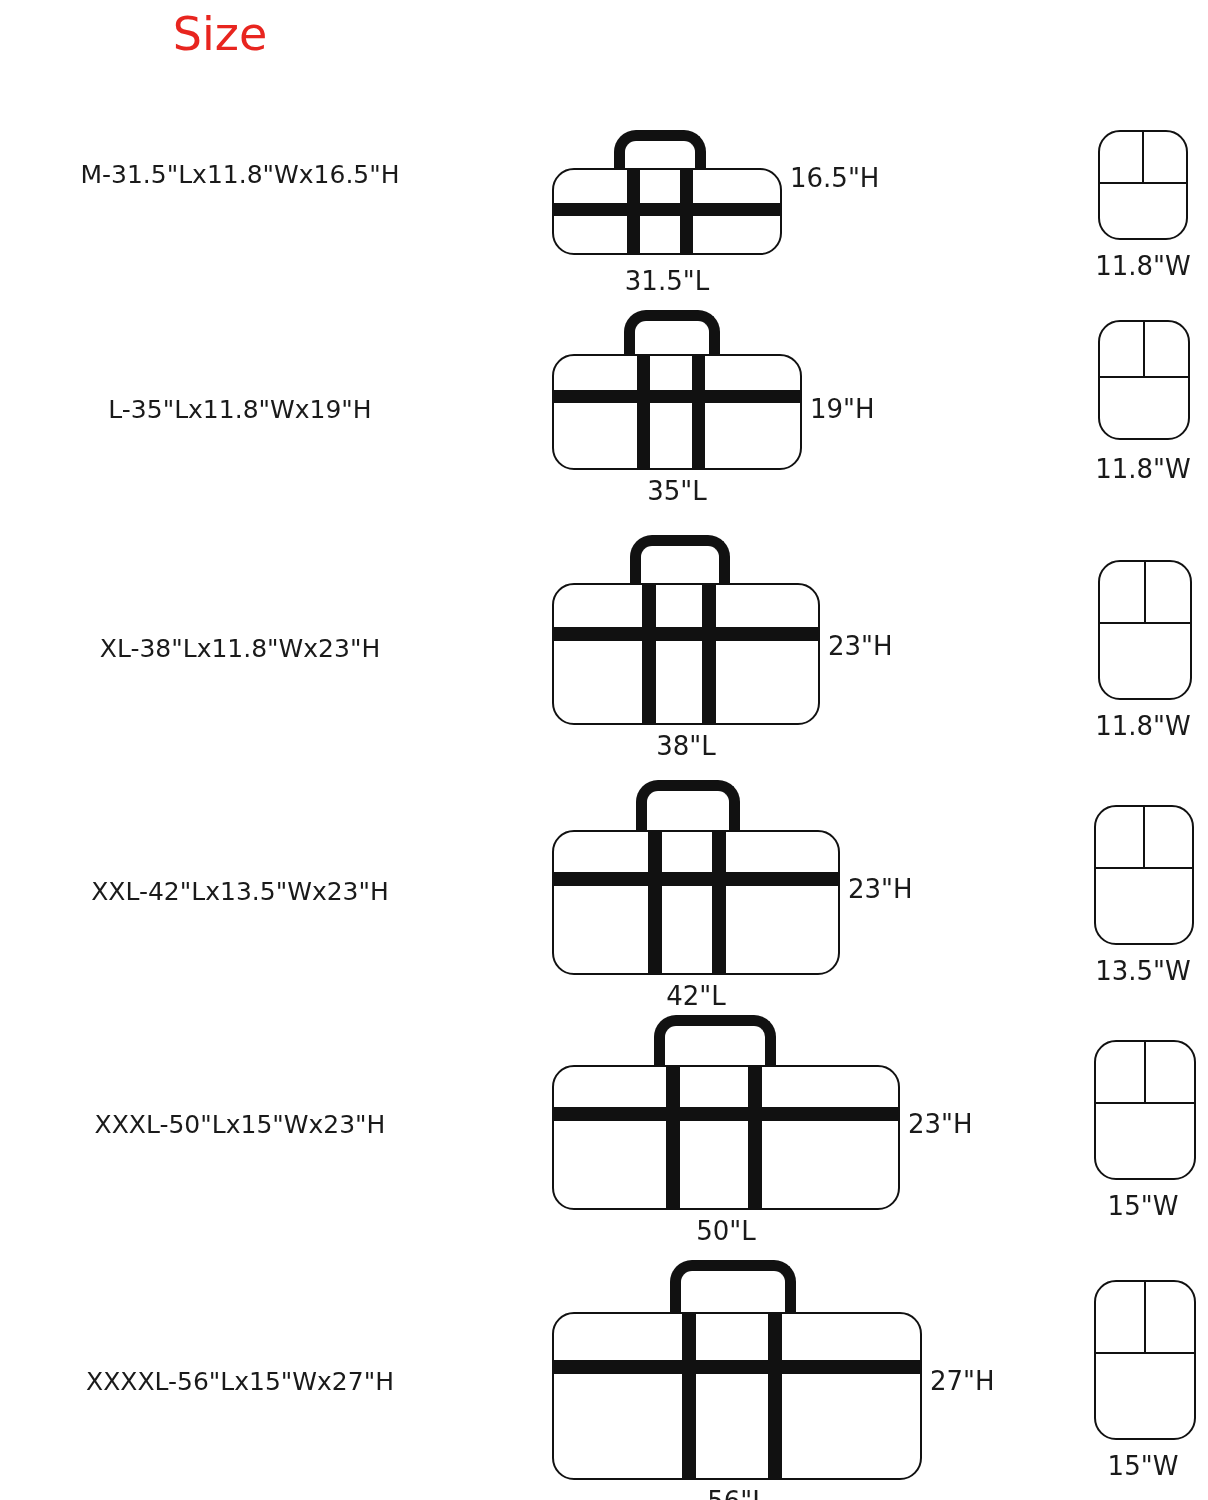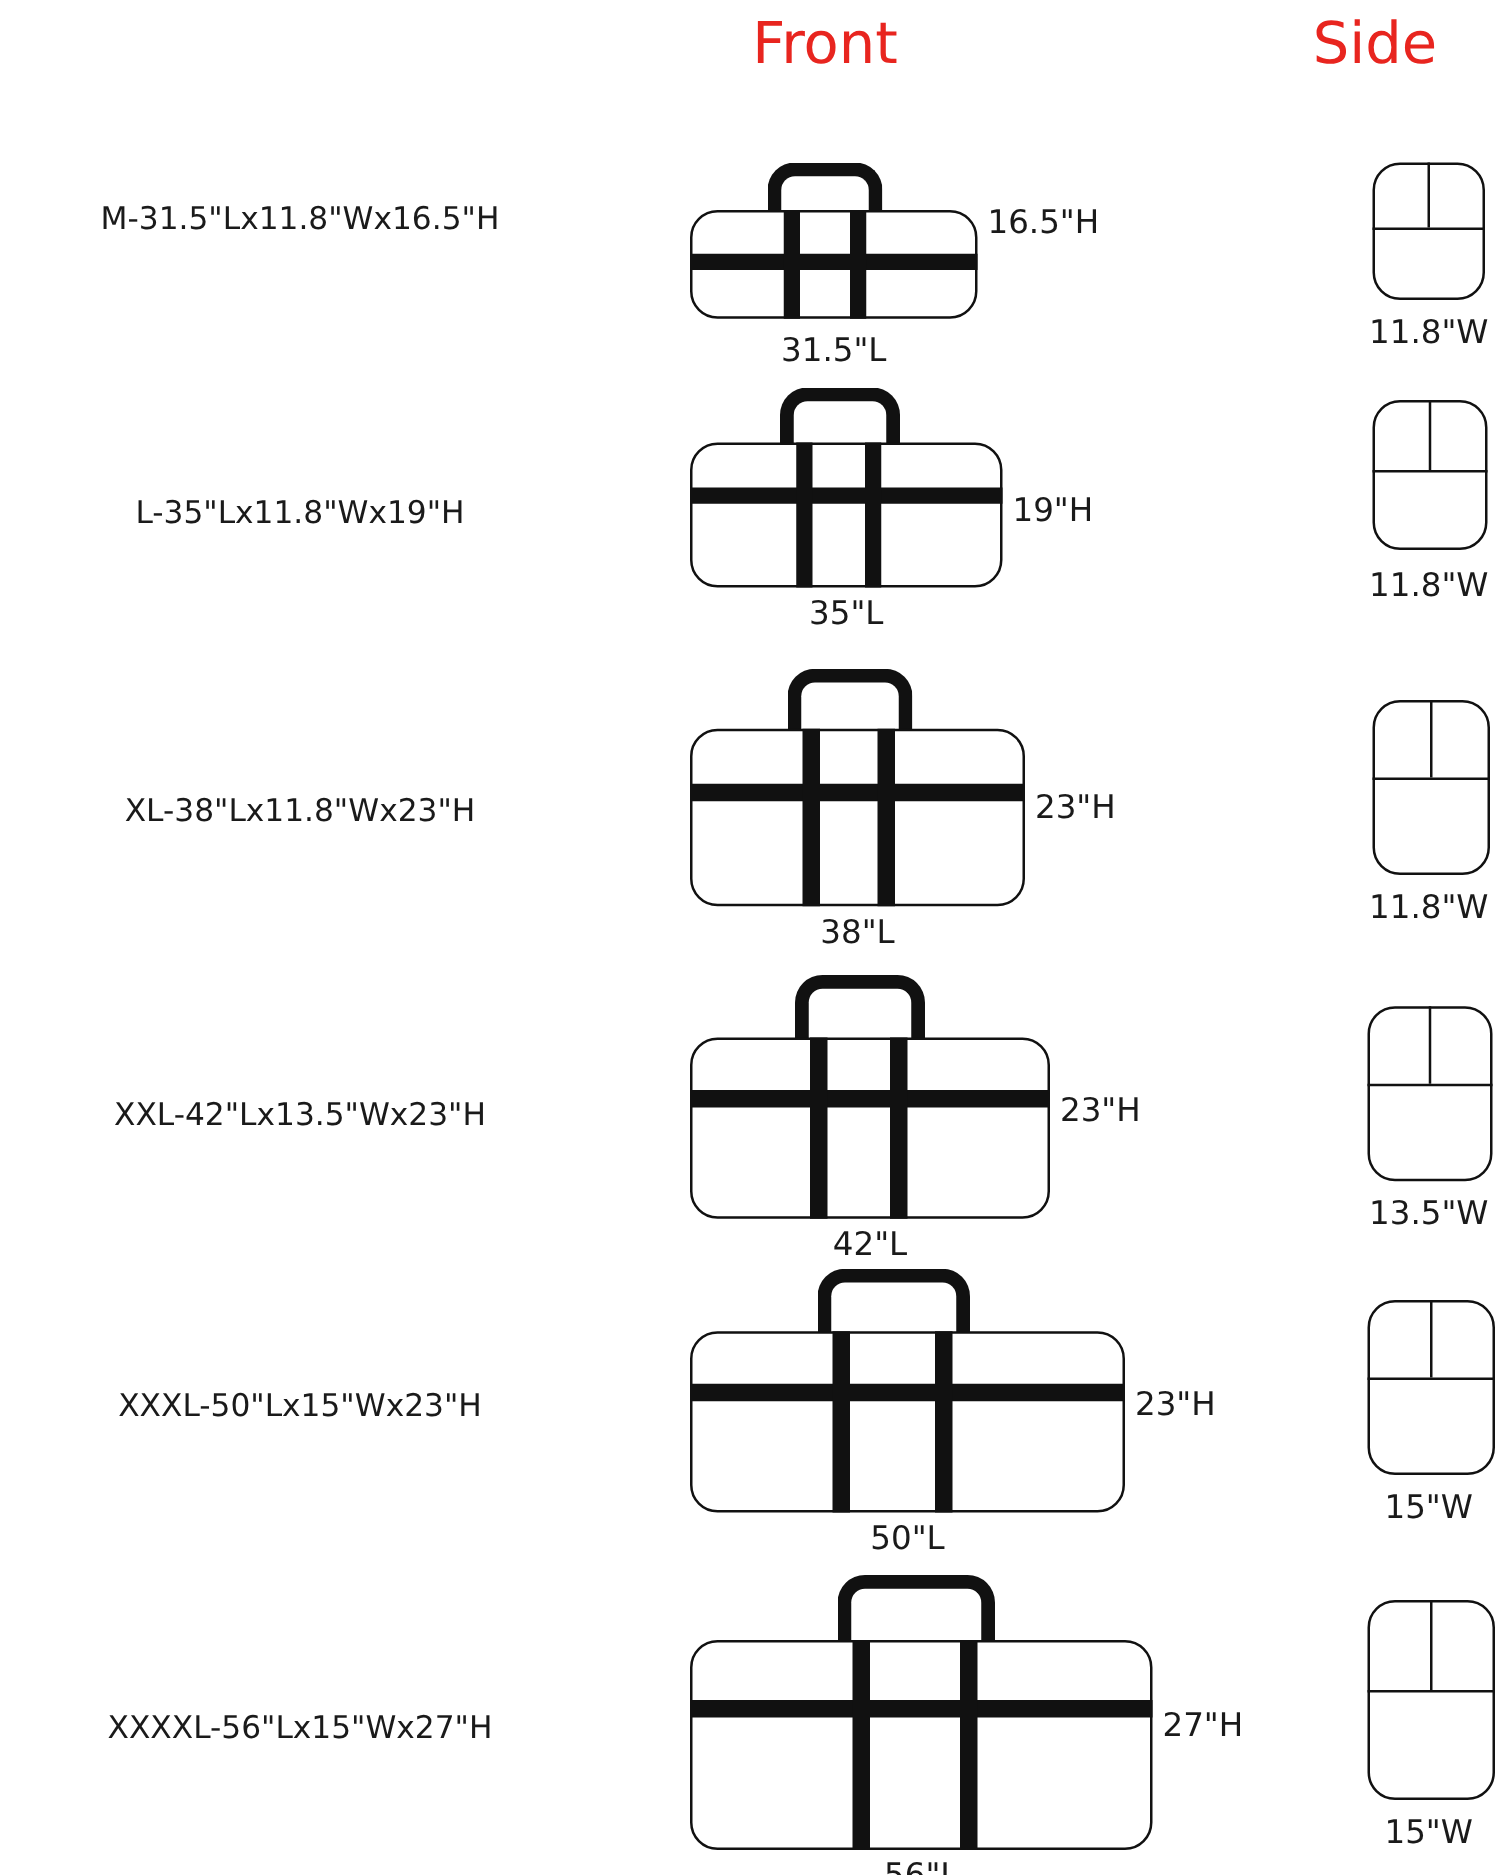--- a/index.html
+++ b/index.html
@@ -138,22 +138,21 @@
     text-align: center;
     width: 200px;
   }
 </style>
 </head>
 <body>
 
 <div class="sheet">
 
   <div class="header">
-    <div class="header-cell header-front">Front</div>
-    <div class="header-cell header-side">Side</div>
+    <div class="header-cell header-size">Size</div>
   </div>
 
   <div class="row" style="top:100px;height:200px;">
     <div class="size-label" style="top:58px;">
       <span>M-31.5"Lx11.8"Wx16.5"H</span>
     </div>
 
     <div class="bag-wrap" style="left:552px;top:30px;width:230px;height:125px;">
       <div class="handle" style="left:62px;top:0px;width:92px;height:42px;"></div>
       <div class="bag-body" style="left:0px;top:38px;width:230px;height:87px;"></div>

